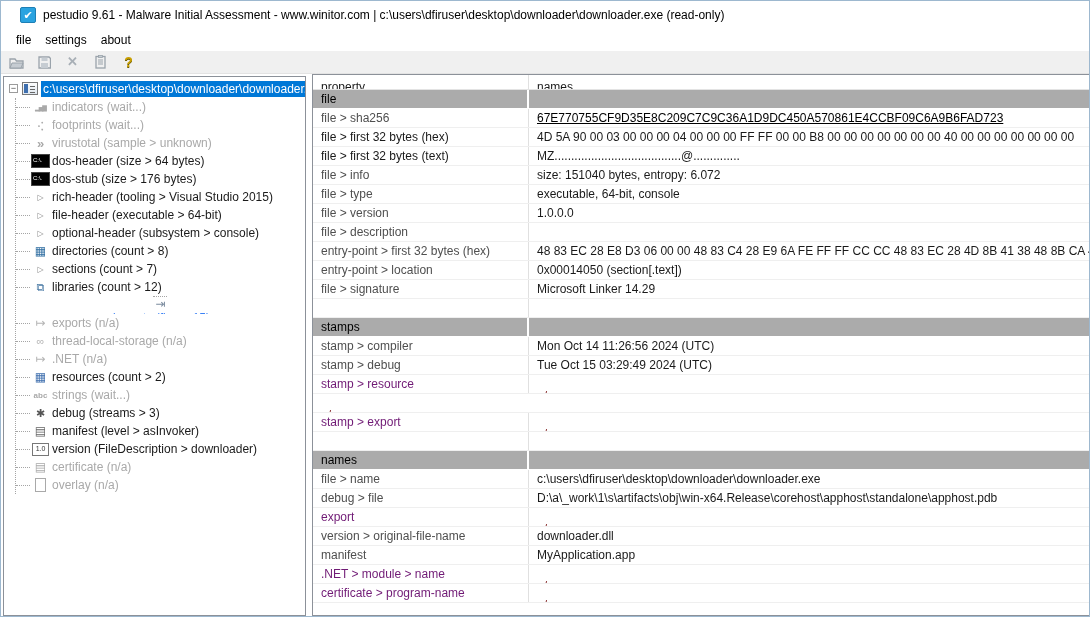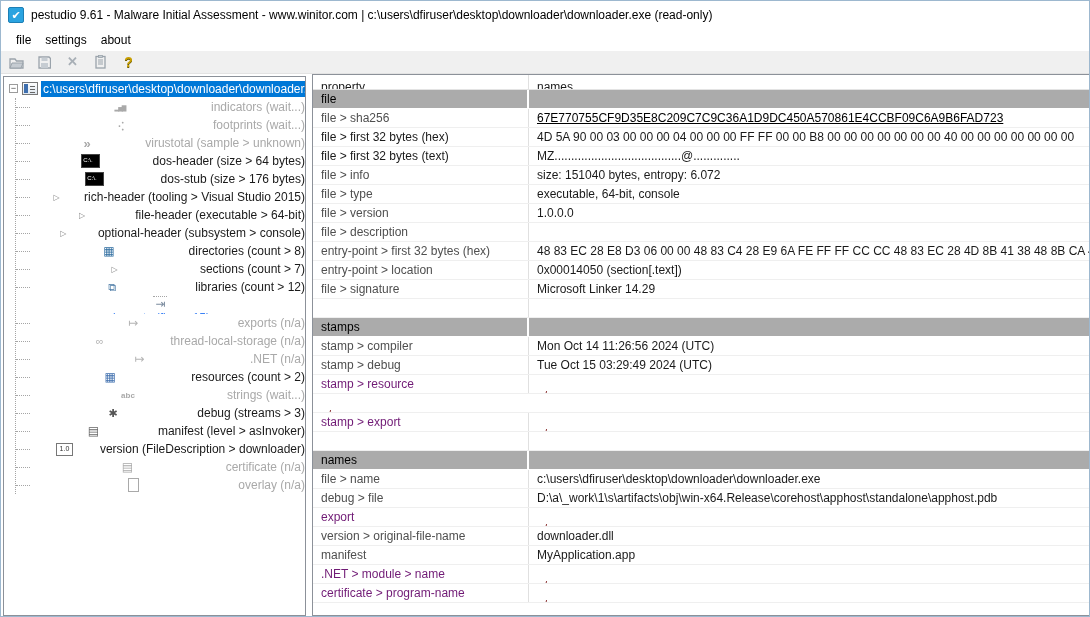--- a/index.html
+++ b/index.html
@@ -4,21 +4,21 @@
 <style>
   * { box-sizing: border-box; }
   html,body { margin:0; padding:0; background:#fff; }
   body {
     width:1090px; height:617px; overflow:hidden;
     font-family:"Liberation Sans", sans-serif; font-size:12px; color:#1a1a1a;
   }
   .window { width:1090px; height:617px; border:1px solid #9db8cf; background:#fff; display:flex; flex-direction:column; }
 
   
-  .titlebar { height:27px; display:flex; align-items:center; padding-left:7px; background:#fff; flex:0 0 auto; }
+  .titlebar { height:27px; display:flex; align-items:center; padding-left:19px; background:#fff; flex:0 0 auto; }
   .app-icon { width:16px; height:16px; background:#2aa3e0; border:1px solid #1d7fb5; border-radius:2px;
               color:#fff; font-size:11px; line-height:14px; text-align:center; margin-right:7px; }
   .app-icon::before { content:"✔"; }
   .title-text { color:#000; white-space:nowrap; overflow:hidden; }
 
   
   .menubar { height:23px; display:flex; align-items:center; padding-left:8px; background:#fff; flex:0 0 auto; }
   .menu-item { padding:2px 7px; color:#000; cursor:default; }
 
   
@@ -39,21 +39,21 @@
   .expander { width:9px; height:9px; border:1px solid #9b9b9b; background:#fff; font-size:9px; line-height:7px;
               text-align:center; color:#444; margin:0 4px 0 5px; flex:0 0 auto; }
   .root-icon { width:16px; height:13px; border:1px solid #777; background:linear-gradient(#fdfdfd,#dfe7ef);
                margin-right:3px; flex:0 0 auto; position:relative; }
   .root-icon::before { content:""; position:absolute; left:1px; top:1px; bottom:1px; width:4px; background:#3f6fae; }
   .root-icon::after { content:""; position:absolute; left:7px; right:2px; top:3px; height:1px; background:#666;
                       box-shadow:0 3px 0 #666, 0 6px 0 #666; }
   .root-label { flex:1; background:#0078d7; color:#fff; padding:1px 2px; overflow:hidden; white-space:nowrap; }
 
   .tree-children { margin-left:11px; border-left:1px dotted #a5a5a5; }
-  .tree-item { height:18px; display:flex; align-items:center; white-space:nowrap; overflow:hidden; cursor:default;justify-content:space-between; }
+  .tree-item { height:18px; display:flex; align-items:center; white-space:nowrap; overflow:hidden; cursor:default; }
   .tree-item::before { content:""; width:14px; border-top:1px dotted #a5a5a5; margin-right:1px; flex:0 0 auto; }
   .tree-item .lbl { padding-left:2px; }
   .tree-item.disabled { color:#a9a9a9; }
   .tree-item.alert { color:#3b82f6;flex-direction:column; }
 
   .ic { width:19px; height:14px; display:inline-flex; align-items:center; justify-content:center;
         flex:0 0 auto; font-size:11px; color:#8a97a5; }
   .ic-bars::before      { content:"▂▅▇"; font-size:6px; letter-spacing:-1px; color:#a9a9a9; }
   .ic-footprints::before{ content:"⁖"; font-weight:bold; color:#a9a9a9; }
   .ic-virustotal::before{ content:"»"; font-weight:bold; font-size:13px; color:#a9a9a9; }

